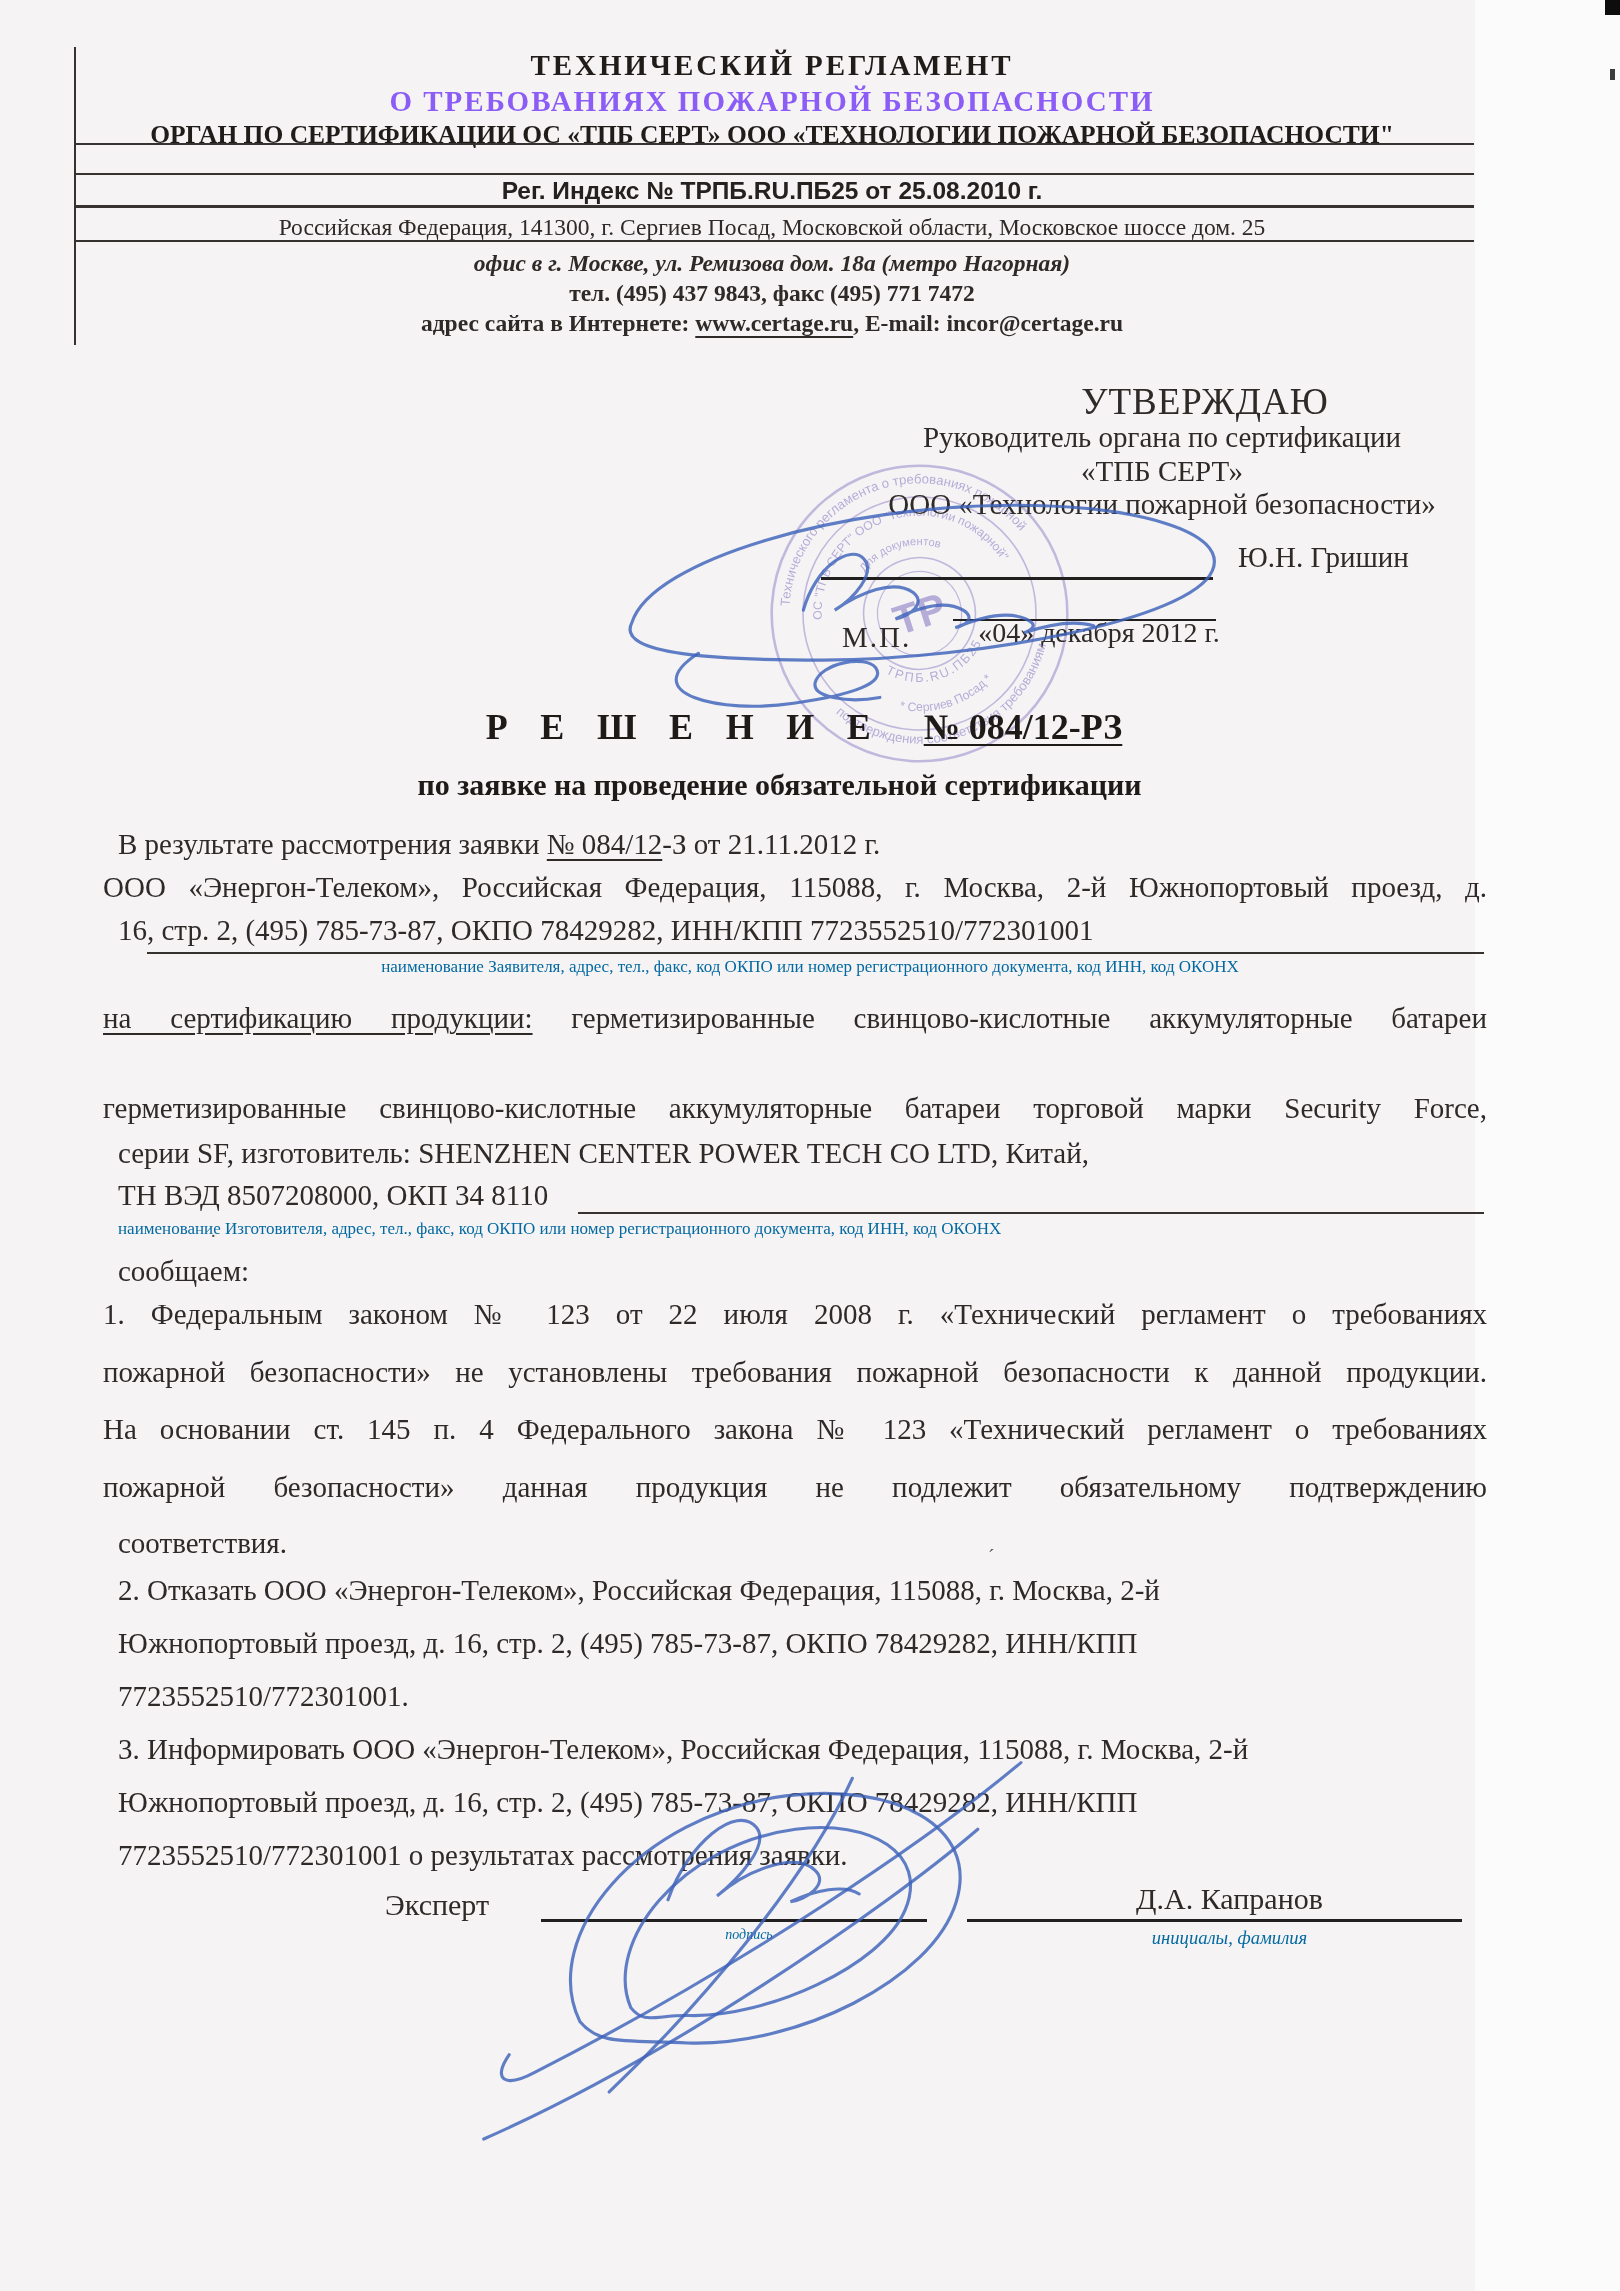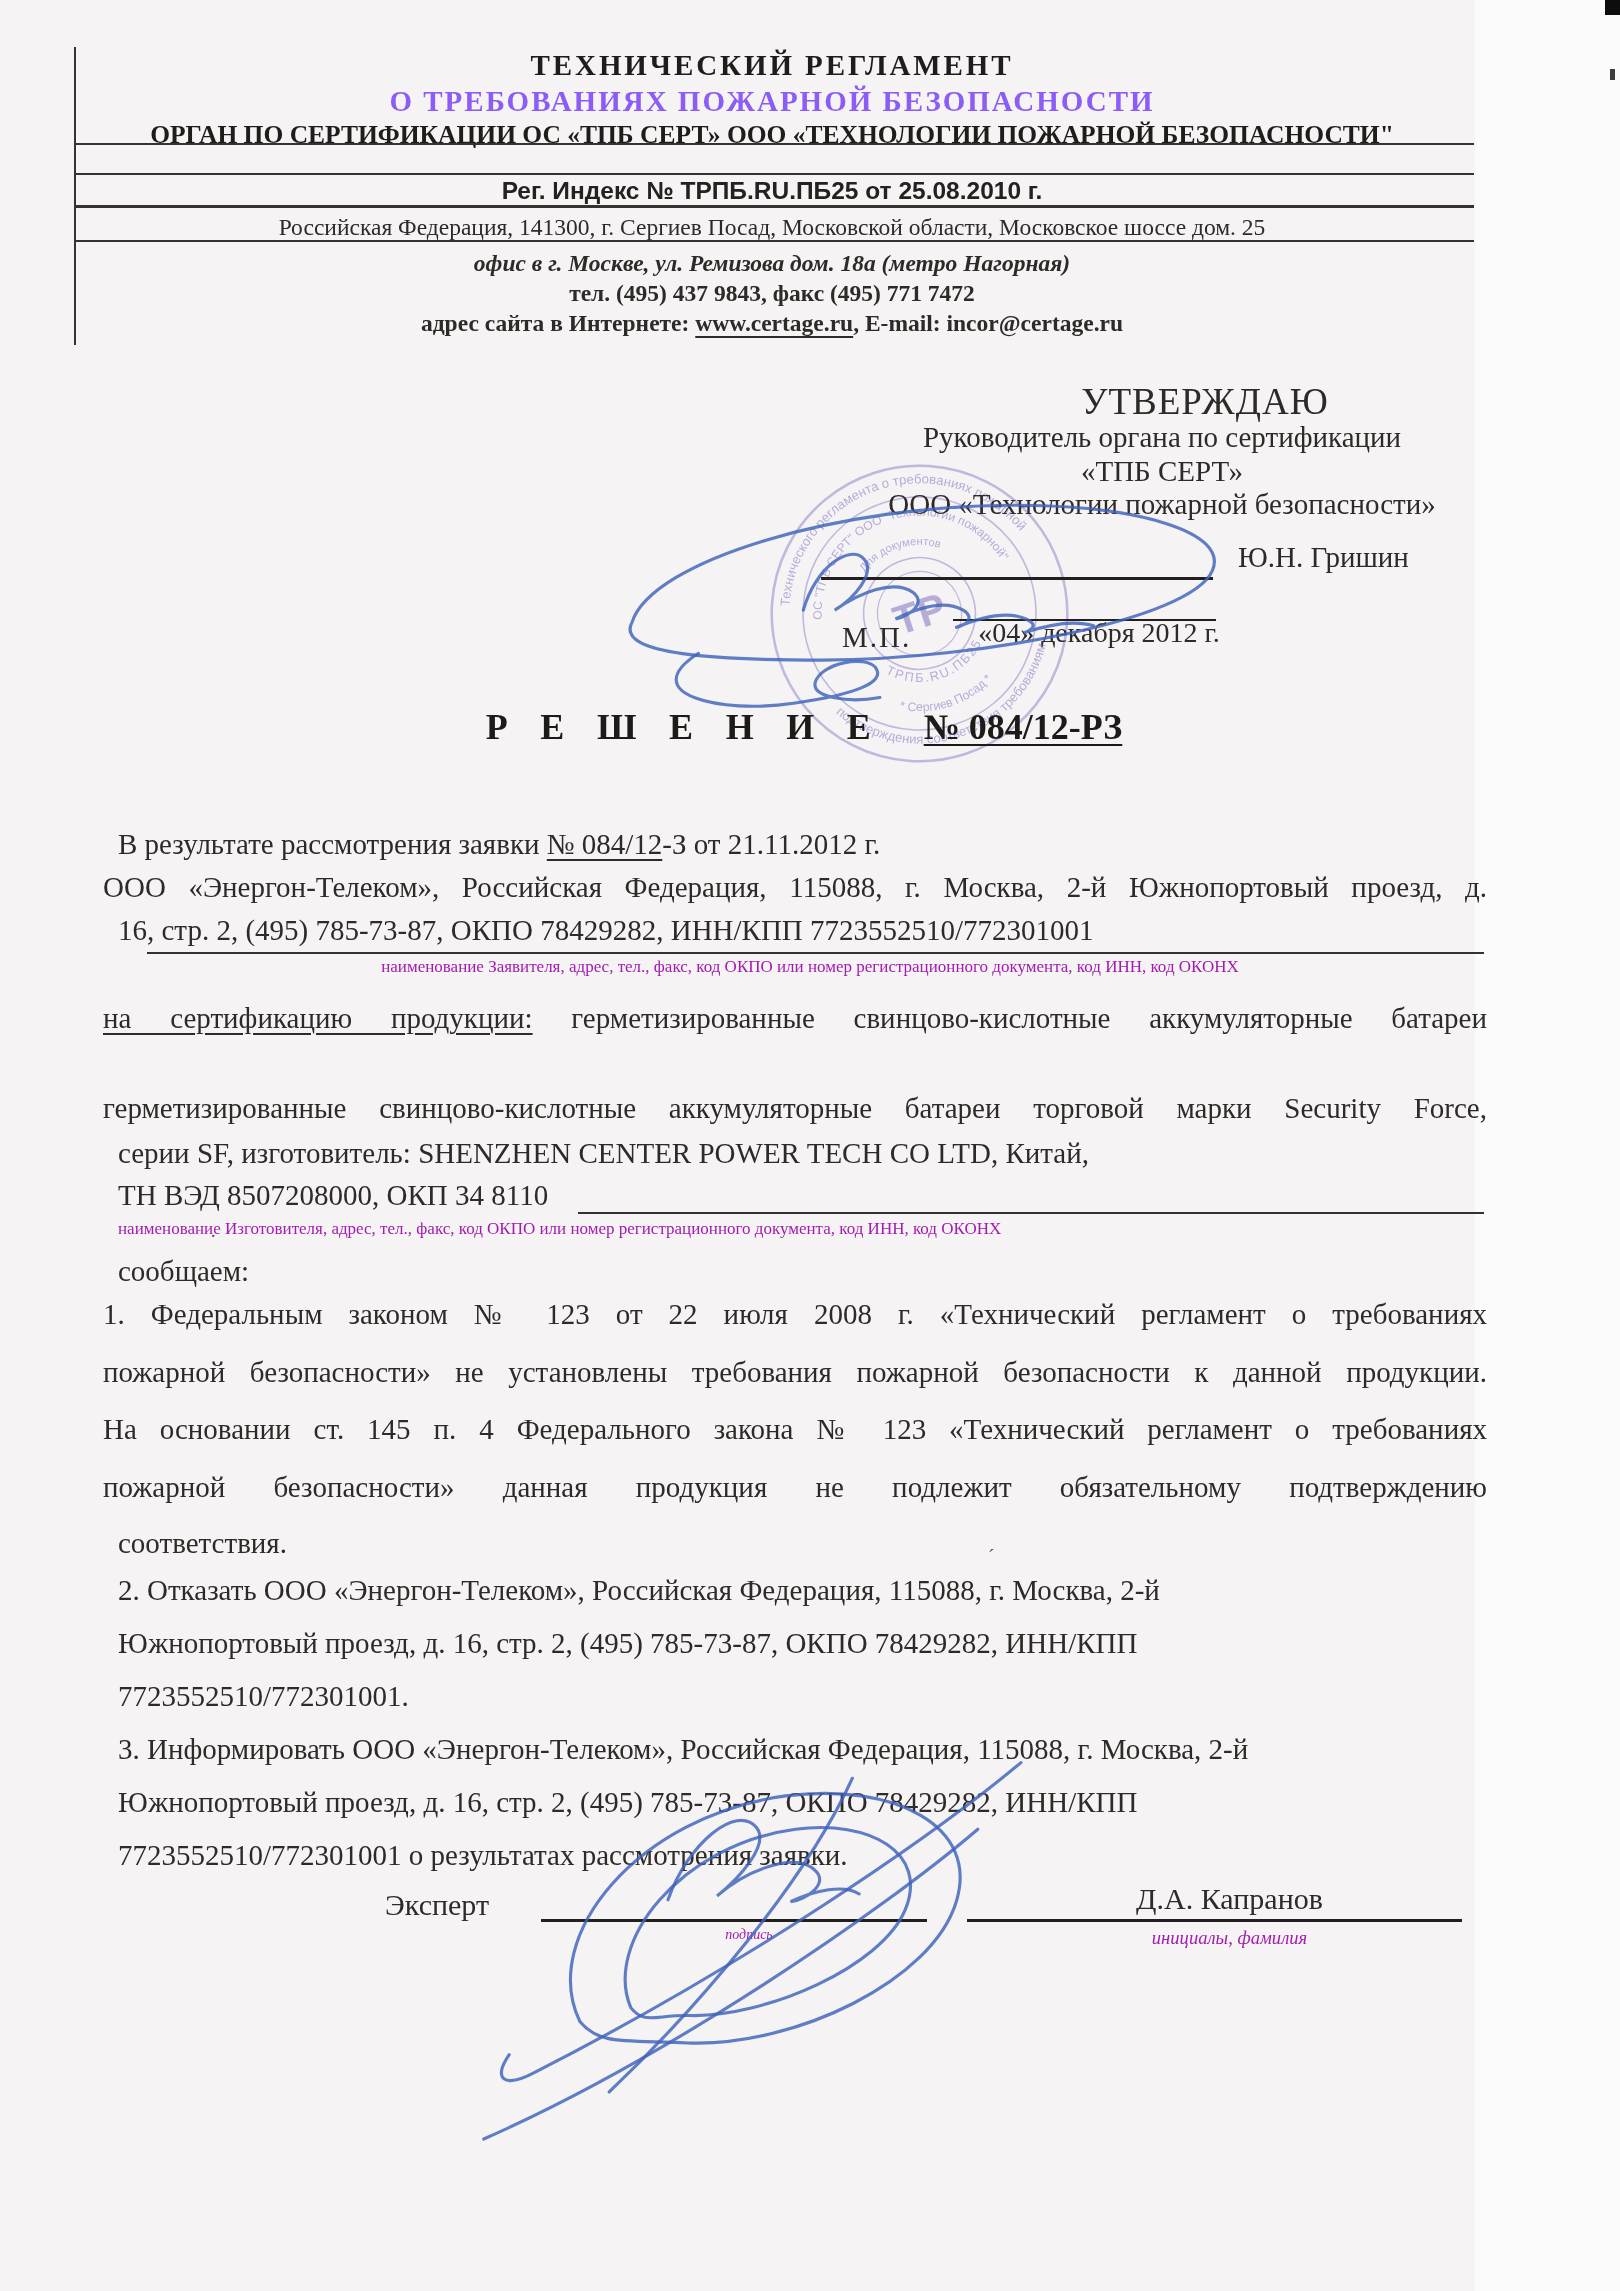--- a/index.html
+++ b/index.html
@@ -12,21 +12,21 @@
   .hline{position:absolute;background:#36322f;height:2px;}
   .vline{position:absolute;background:#36322f;width:2px;}
   .hdr1{font-weight:bold;font-size:29px;letter-spacing:2.9px;color:#201c1a;}
   .hdr2{font-weight:bold;font-size:29px;letter-spacing:2px;color:#8b5cf6;}
   .hdr3{font-weight:bold;font-size:25.5px;color:#201c1a;}
   .reg{font-family:"Liberation Sans","DejaVu Sans",sans-serif;font-weight:bold;font-size:24.5px;color:#25211f;}
   .adr{font-size:23.5px;}
   .bold{font-weight:bold;}
   .ital{font-style:italic;}
   .body30{font-size:29px;}
-  .cap{font-size:17px;color:#a21caf;}
+  .cap{font-size:17px;color:#0369a1;}
   .u2{text-decoration:underline;text-decoration-thickness:2px;text-underline-offset:4.9px;}
   .title{font-weight:bold;font-size:36px;color:#1d1a18;}
   .sub{font-weight:bold;font-size:30px;color:#1d1a18;}
   .appr{font-size:29px;}
   .sigline{position:absolute;background:#22201e;height:2.5px;}
   .scan-right{position:absolute;left:1475px;top:0;width:145px;height:2292px;background:#fbfbfc;}
   .corner-blot{position:absolute;left:1605px;top:0;width:15.7px;height:14.7px;background:#0d0d0d;}
   .corner-tick{position:absolute;left:1610px;top:69px;width:4.9px;height:10.8px;background:#3c3c3c;}
   .speck{position:absolute;color:#55504c;font-size:19.6px;}
   svg{position:absolute;overflow:visible;}
@@ -91,20 +91,21 @@
   <div class="sigline" style="left:953px;top:619px;width:263px;height:2px;"></div>
   <div class="t appr" style="left:827px;top:621px;letter-spacing:2px;">М.П.</div>
 
   <svg style="left:470px;top:461px;" width="804" height="314" viewBox="0 0 820 320">
     <path class="ink" d="M 165,165 C 185,100 380,45 555,45 C 680,45 775,72 757,112 C 735,162 520,202 360,203 C 255,203 148,198 165,165"></path>
     <path class="ink" d="M 340,152 C 352,108 388,84 402,100 C 414,114 392,140 372,152 C 398,134 432,120 452,134 C 466,145 448,158 434,161 C 458,149 484,141 503,152 C 516,160 505,168 495,170 C 523,158 549,153 567,161 C 581,167 572,173 565,175 C 592,166 617,162 636,168"></path>
     <path class="ink" d="M 233,196 C 168,238 256,258 330,247 C 392,238 424,226 414,211 C 404,197 357,206 352,226 C 349,241 386,247 418,241"></path>
   </svg>
 
   <div class="t title c" style="left:88px;top:706px;width:1402px;"><span style="letter-spacing:11.8px;">Р Е Ш Е Н И Е</span><span class="u2" style="margin-left:41px;">№ 084/12-РЗ</span></div>
+  <div class="t sub c" style="left:88px;top:768px;width:1353px;">по заявке на проведение обязательной сертификации</div>
 
   <div class="t body30" style="left:103px;top:828px;"><span>В результате рассмотрения заявки </span><span class="u2">№ 084/12</span><span>-З от 21.11.2012 г.</span></div>
   <div class="blk body30 j" style="left:103px;top:871px;width:1384px;">ООО «Энергон-Телеком», Российская Федерация, 115088, г. Москва, 2-й Южнопортовый проезд, д.</div>
   <div class="t body30" style="left:103px;top:914px;">16, стр. 2, (495) 785-73-87, ОКПО 78429282, ИНН/КПП 7723552510/772301001</div>
   <div class="hline" style="left:147px;top:952px;width:1337px;height:1.6px;"></div>
   <div class="t cap c" style="left:103px;top:957px;width:1384px;">наименование Заявителя, адрес, тел., факс, код ОКПО или номер регистрационного документа, код ИНН, код ОКОНХ</div>
 
   <div class="blk body30 j" style="left:103px;top:1002px;width:1384px;"><span class="u2">на сертификацию продукции:</span><span> герметизированные свинцово-кислотные аккумуляторные батареи</span></div>
   <div class="blk body30 j" style="left:103px;top:1092px;width:1384px;">герметизированные свинцово-кислотные аккумуляторные батареи торговой марки Security Force,</div>
   <div class="t body30" style="left:103px;top:1137px;">серии SF,  изготовитель: SHENZHEN CENTER POWER TECH CO LTD, Китай,</div>

